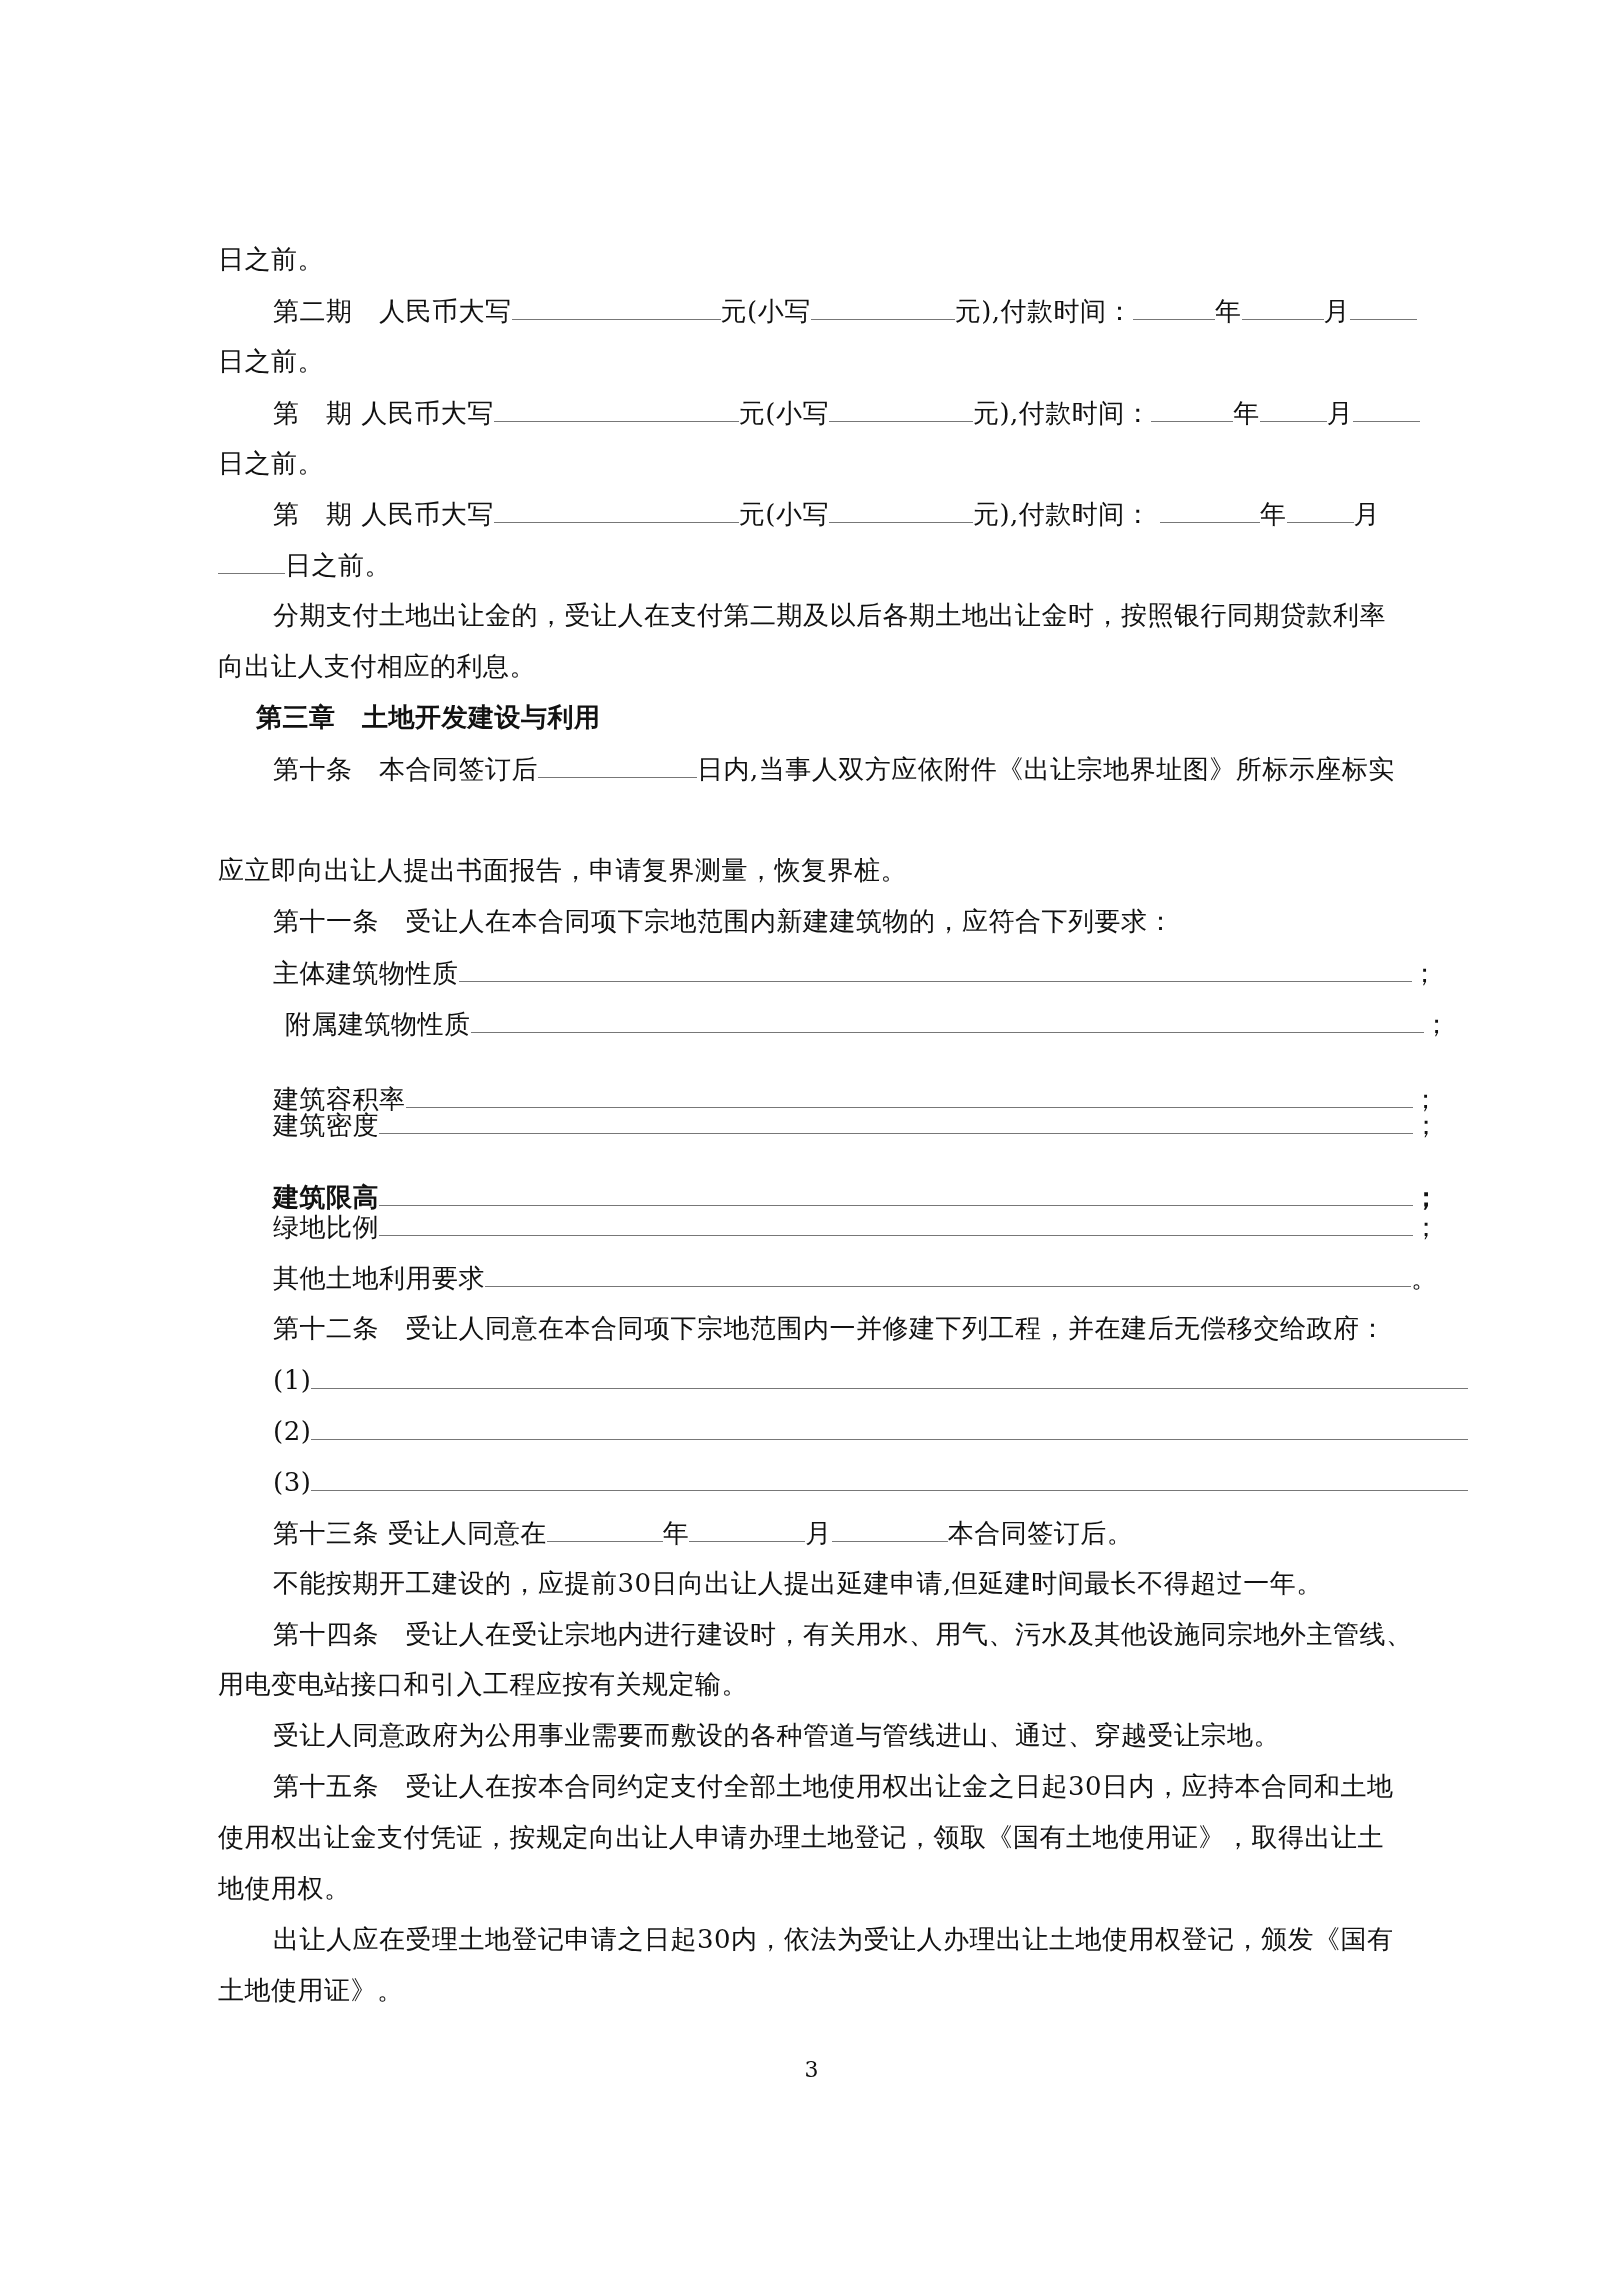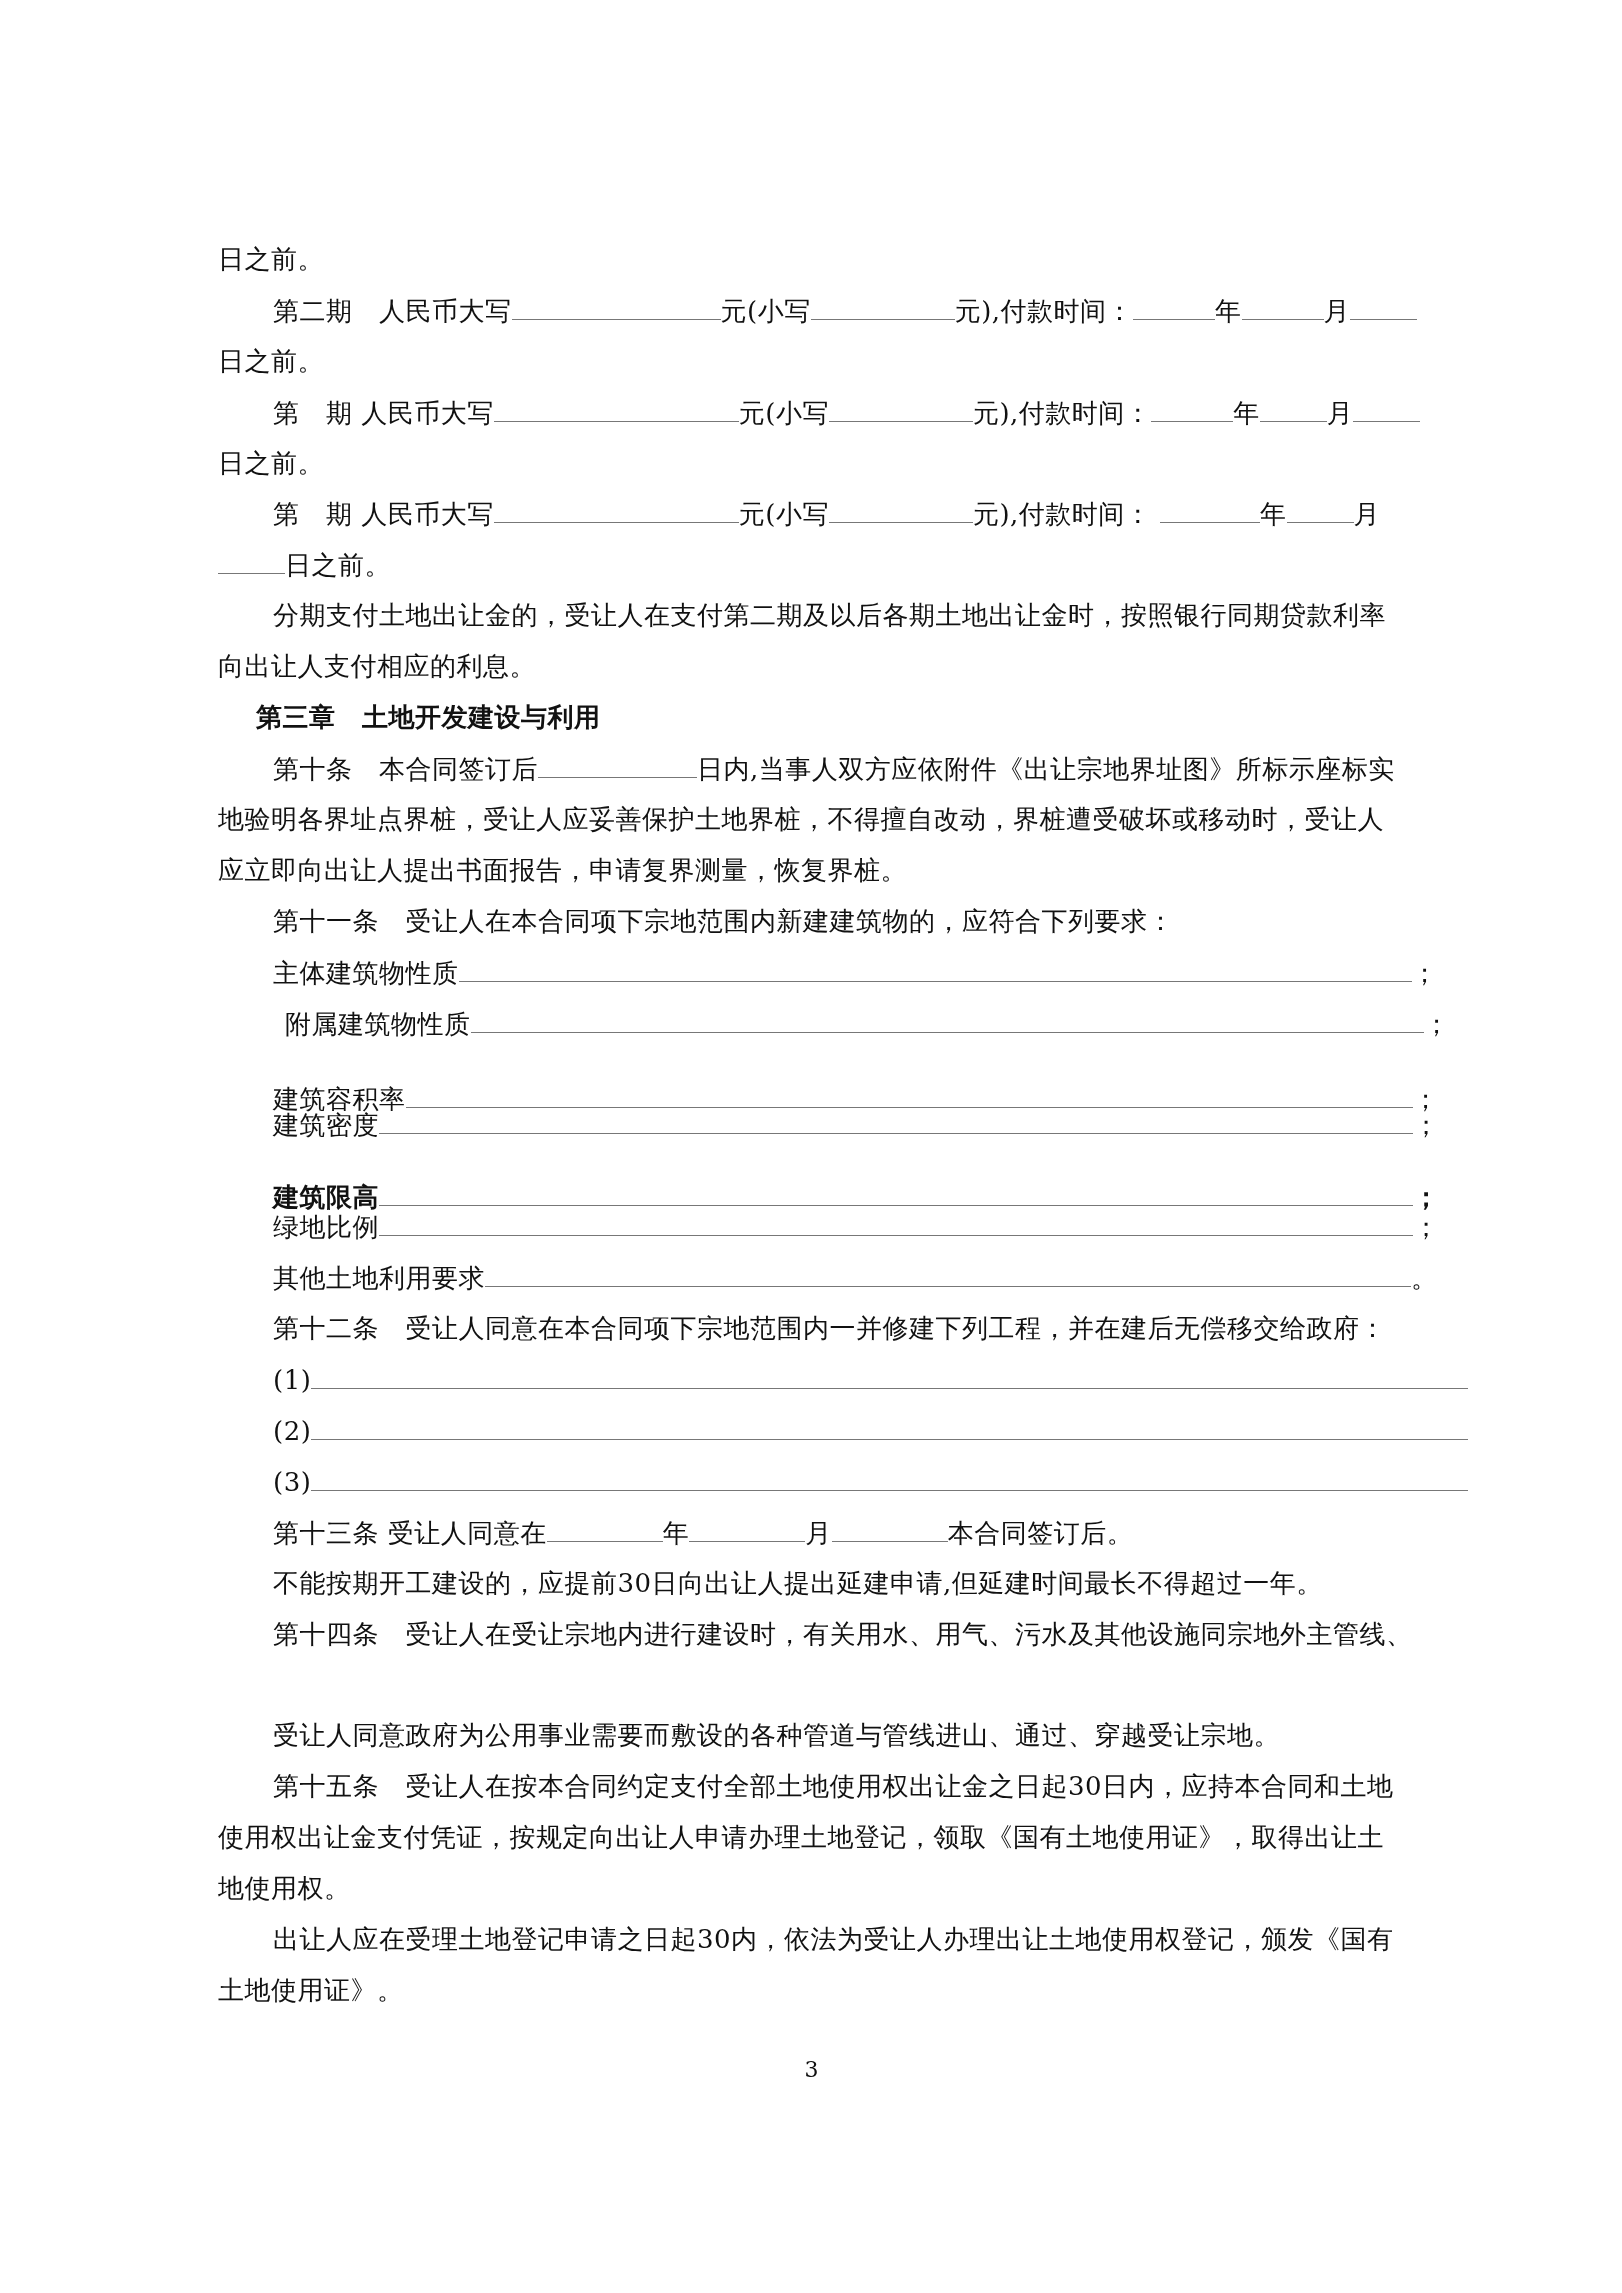--- a/index.html
+++ b/index.html
@@ -33,21 +33,20 @@
     <span>第　期</span>&nbsp;<span>人民币大写</span><span class="u" style="width:245px"></span><span>元(小写</span><span class="u" style="width:144px"></span><span>元),付款时间：</span>&nbsp;<span class="u" style="width:100px"></span><span>年</span><span class="u" style="width:67px"></span><span>月</span>
   </div>
   <div class="line" style="top:546px"><span class="u" style="width:67px"></span><span>日之前。</span></div>
 
   <div class="line ind" style="top:597px">分期支付土地出让金的，受让人在支付第二期及以后各期土地出让金时，按照银行同期贷款利率</div>
   <div class="line" style="top:648px">向出让人支付相应的利息。</div>
 
   <div class="line heading" style="top:699px">第三章　土地开发建设与利用</div>
 
   <div class="line ind" style="top:750px"><span>第十条　本合同签订后</span><span class="u" style="width:159px"></span><span>日内,当事人双方应依附件《出让宗地界址图》所标示座标实</span></div>
-  <div class="line" style="top:801px">地验明各界址点界桩，受让人应妥善保护土地界桩，不得擅自改动，界桩遭受破坏或移动时，受让人</div>
   <div class="line" style="top:852px">应立即向出让人提出书面报告，申请复界测量，恢复界桩。</div>
 
   <div class="line ind" style="top:903px">第十一条　受让人在本合同项下宗地范围内新建建筑物的，应符合下列要求：</div>
 
   <div id="art11-items">
       <div class="line ind" style="top: 954px; width: 1209px;"><span>主体建筑物性质</span><span class="u" style="width: 953px;"></span><span>；</span></div>
       <div class="line ind" style="top: 1005px; width: 1209px; margin-left: 12px;"><span>附属建筑物性质</span><span class="u" style="width: 953px;"></span><span>；</span></div>
       <div class="line ind" style="top: 1056px; width: 1209px; margin-top: 24px;"><span>建筑容积率</span><span class="u" style="width: 1007px;"></span><span>；</span></div>
       <div class="line ind" style="top: 1106px; width: 1209px;"><span>建筑密度</span><span class="u" style="width: 1034px;"></span><span>；</span></div>
       <div class="line ind" style="top: 1178px; width: 1209px; font-weight: bold;"><span>建筑限高</span><span class="u" style="width: 1034px;"></span><span>；</span></div>
@@ -59,20 +58,21 @@
   <div id="art12-items">
       <div class="line ind" style="top: 1361px;"><span>(1)</span><span class="u" style="width: 1157px;"></span></div>
       <div class="line ind" style="top: 1412px;"><span>(2)</span><span class="u" style="width: 1157px;"></span></div>
       <div class="line ind" style="top: 1463px;"><span>(3)</span><span class="u" style="width: 1157px;"></span></div>
     </div>
 
   <div class="line ind" style="top:1514px"><span>第十三条 受让人同意在</span><span class="u" style="width:116px"></span><span>年</span><span class="u" style="width:116px"></span><span>月</span><span class="u" style="width:116px"></span><span>本合同签订后。</span></div>
   <div class="line ind" style="top:1565px">不能按期开工建设的，应提前30日向出让人提出延建申请,但延建时间最长不得超过一年。</div>
 
   <div class="line ind" style="top:1616px">第十四条　受让人在受让宗地内进行建设时，有关用水、用气、污水及其他设施同宗地外主管线、</div>
+  <div class="line" style="top:1666px">用电变电站接口和引入工程应按有关规定输。</div>
   <div class="line ind" style="top:1717px">受让人同意政府为公用事业需要而敷设的各种管道与管线进山、通过、穿越受让宗地。</div>
 
   <div class="line ind" style="top:1768px">第十五条　受让人在按本合同约定支付全部土地使用权出让金之日起30日内，应持本合同和土地</div>
   <div class="line" style="top:1819px">使用权出让金支付凭证，按规定向出让人申请办理土地登记，领取《国有土地使用证》，取得出让土</div>
   <div class="line" style="top:1870px">地使用权。</div>
   <div class="line ind" style="top:1921px">出让人应在受理土地登记申请之日起30内，依法为受让人办理出让土地使用权登记，颁发《国有</div>
   <div class="line" style="top:1972px">土地使用证》。</div>
 
   <div class="pagenum">3</div>
 </div>

